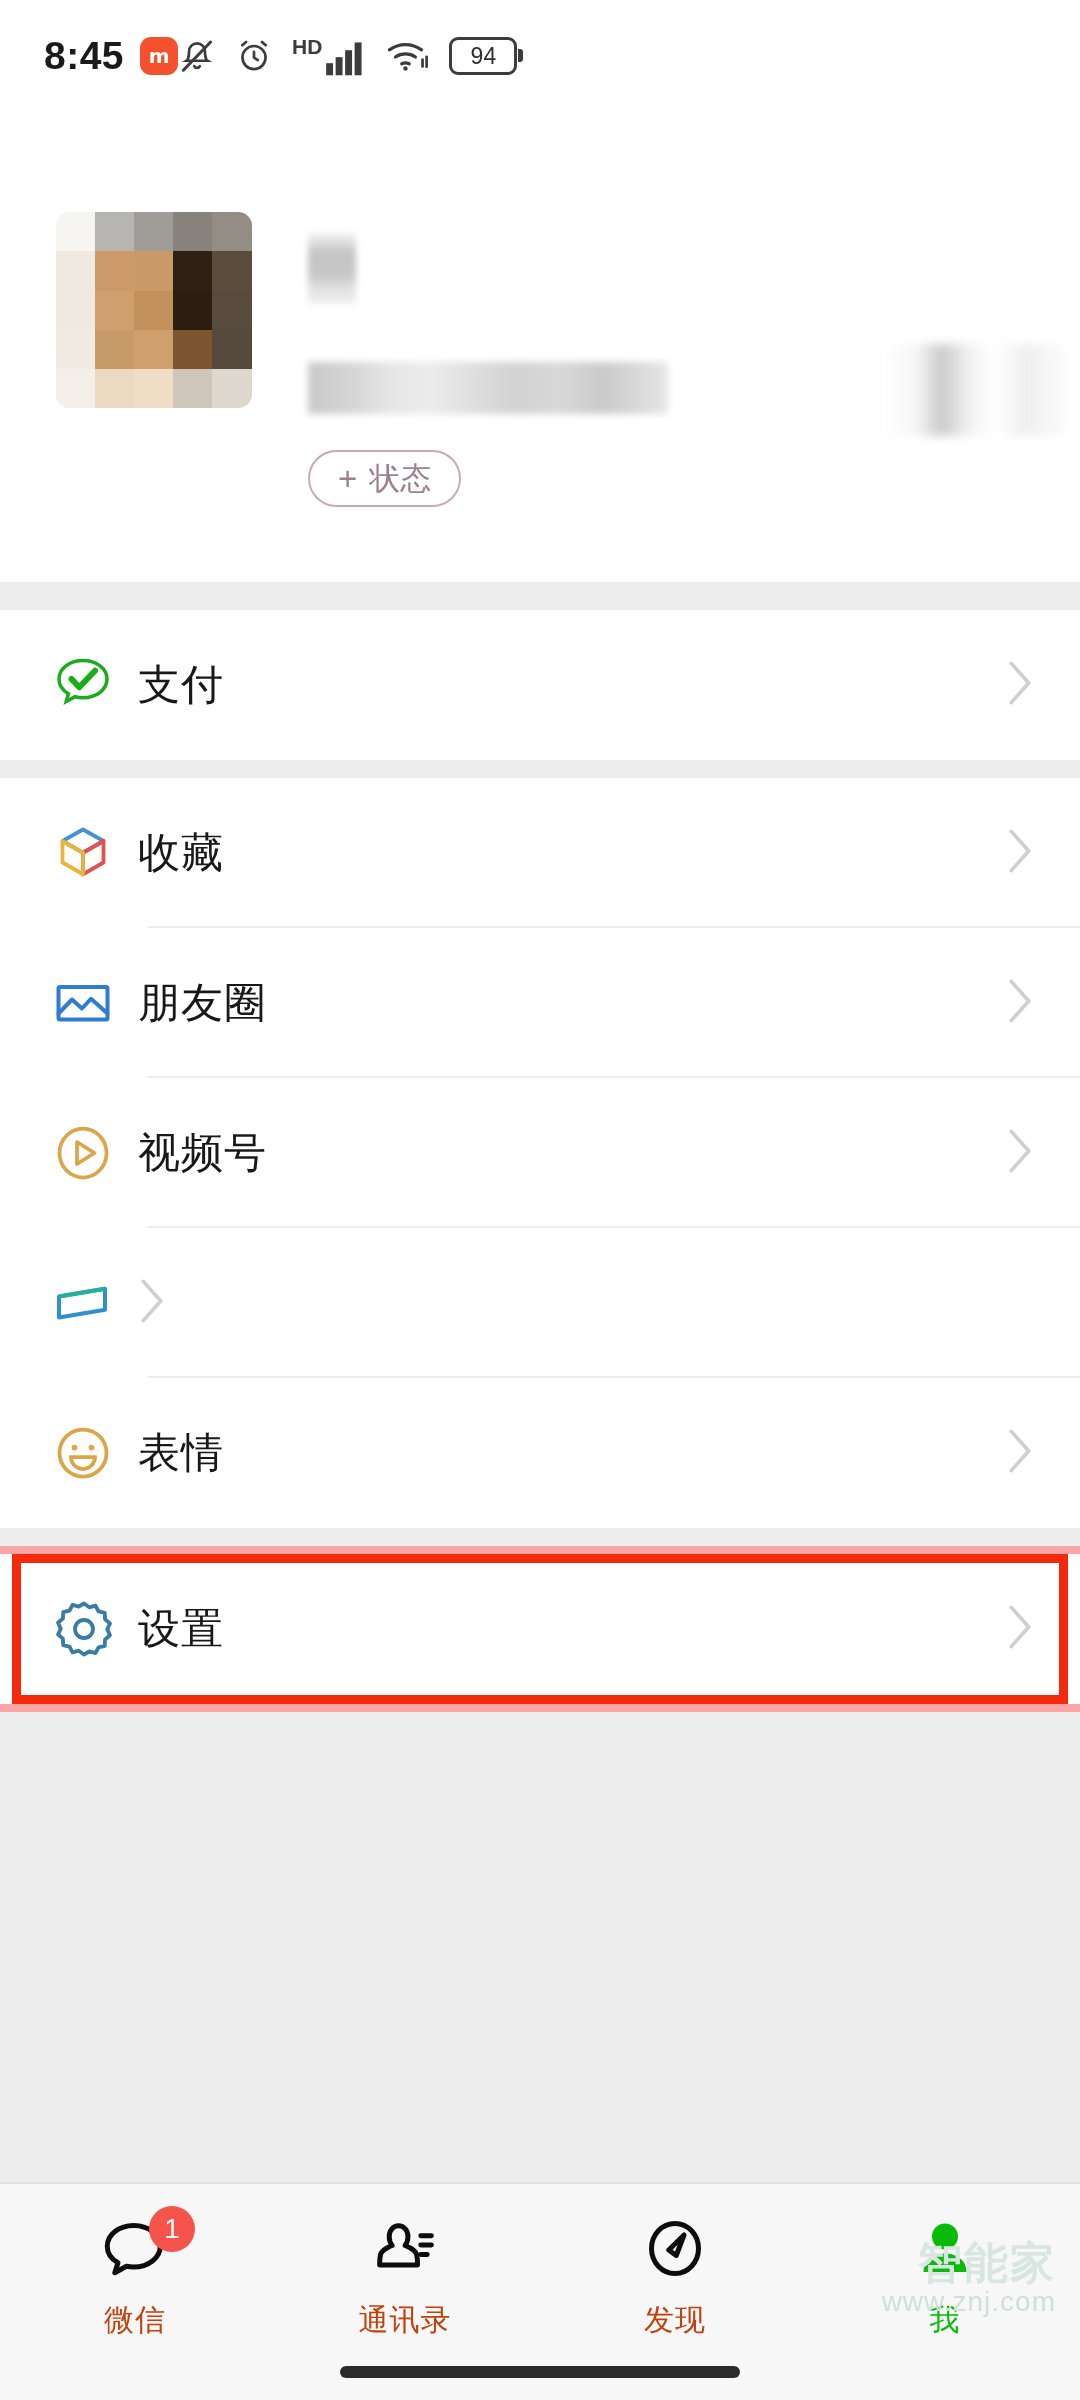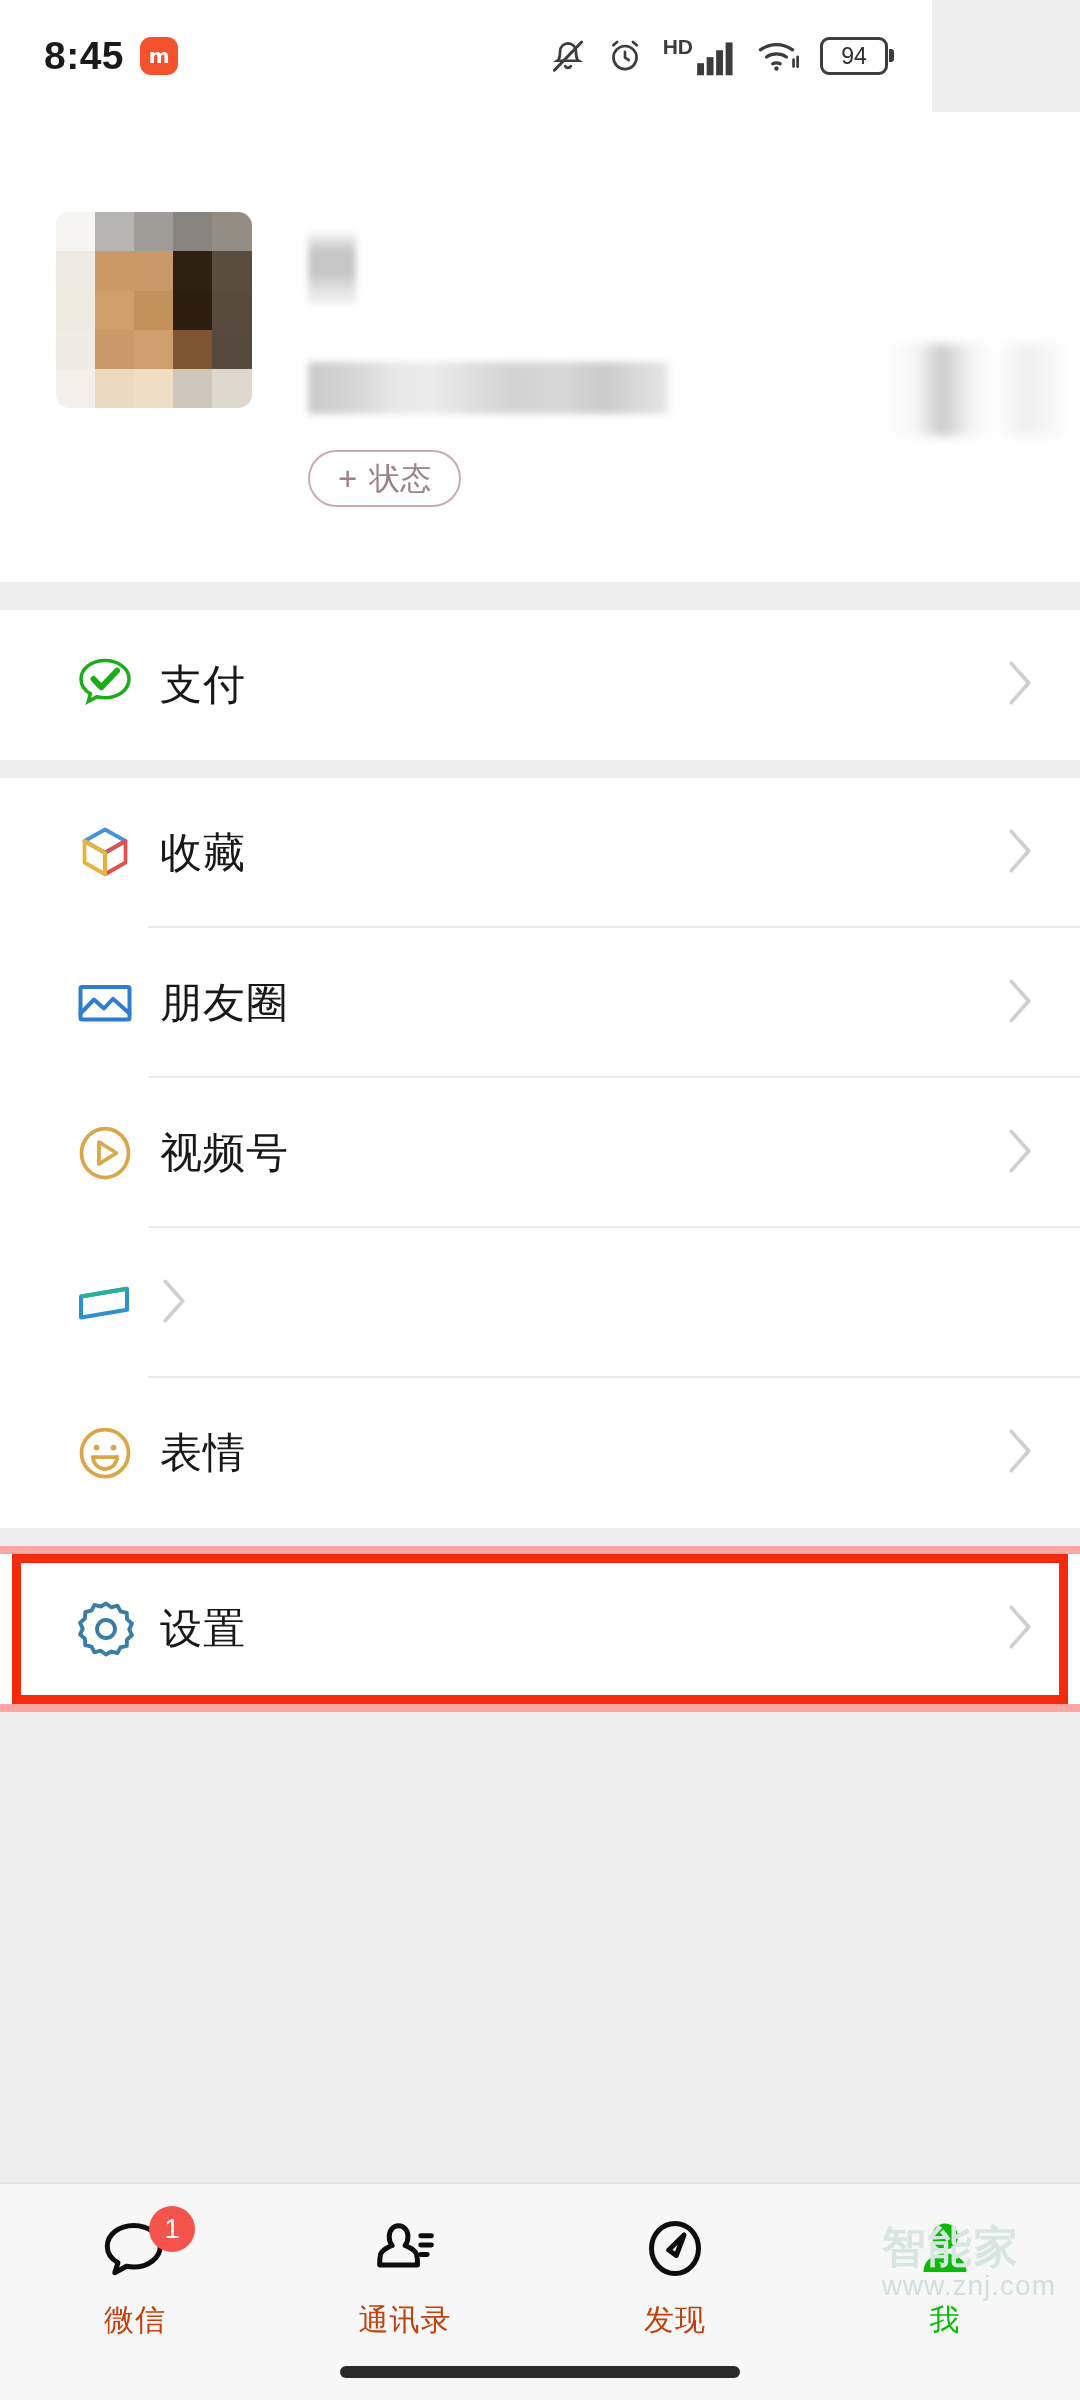--- a/index.html
+++ b/index.html
@@ -7,22 +7,22 @@
     width:1080px;height:2400px;
     background:#ededed;
     font-family:"Liberation Sans","DejaVu Sans",sans-serif;
     overflow:hidden;
     position:relative;
   }
   .screen{width:1080px;height:2400px;position:relative;background:#ededed;}
 
   
   .statusbar{
-    height:112px;width:932px;background:#ffffff;
-    display:flex;align-items:center;justify-content:space-between;
+    height:112px;width:1080px;background:#ffffff;
+    display:flex;align-items:center;justify-content:flex-start;
     padding:14px 44px;box-sizing:border-box;position:relative;
   }
   .sb-left{display:flex;align-items:center;gap:16px;}
   .sb-time{font-size:39px;font-weight:bold;color:#1a1a1a;letter-spacing:0.5px;}
   .mi-logo{
     width:38px;height:38px;border-radius:11px;background:#f4522c;
     display:flex;align-items:center;justify-content:center;
   }
   .mi-logo span{color:#fff;font-size:20px;font-weight:bold;line-height:1;font-family:"DejaVu Sans",sans-serif;}
   .sb-right{display:flex;align-items:center;gap:19px;}
@@ -72,21 +72,21 @@
   }
   .status-btn .plus{font-size:33px;font-weight:300;line-height:1;}
 
   
   .gap{background:#ededed;}
   .gap-lg{height:28px;}
   .gap-sm{height:18px;}
   .group{background:#ffffff;}
   .row{
     height:150px;display:flex;align-items:center;
-    padding-left:70px;padding-right:46px;box-sizing:border-box;
+    padding-left:48px;padding-right:46px;box-sizing:border-box;
     position:relative;background:#fff;
   }
   .row .icon{width:90px;flex:0 0 auto;display:flex;align-items:center;}
   .row .label{
     font-size:42px;color:#181818;letter-spacing:1px;flex:1 1 auto;
     font-family:"Liberation Sans","DejaVu Sans",sans-serif;
   }
   .chev{flex:0 0 auto;opacity:.55;}
   .divider{
     position:absolute;left:148px;right:0;bottom:0;height:2px;background:#ebebeb;
@@ -116,21 +116,21 @@
     border-radius:23px;background:#f5534b;color:#fff;font-size:28px;
     display:flex;align-items:center;justify-content:center;font-weight:500;
     box-sizing:border-box;padding:0 6px;
   }
   .homebar{
     position:absolute;left:50%;transform:translateX(-50%);bottom:22px;
     width:400px;height:12px;border-radius:6px;background:#2b2b2b;
   }
   
   .watermark{
-    position:absolute;right:24px;bottom:100px;text-align:left;
+    position:absolute;right:24px;bottom:84px;text-align:right;
     line-height:1.05;pointer-events:none;user-select:none;
   }
   .wm1{font-size:44px;color:#d7e6e1;font-weight:bold;letter-spacing:2px;}
   .wm2{font-size:28px;color:#cfe0da;letter-spacing:1px;}
 </style>
 </head>
 <body>
 
 <div class="screen">
 

